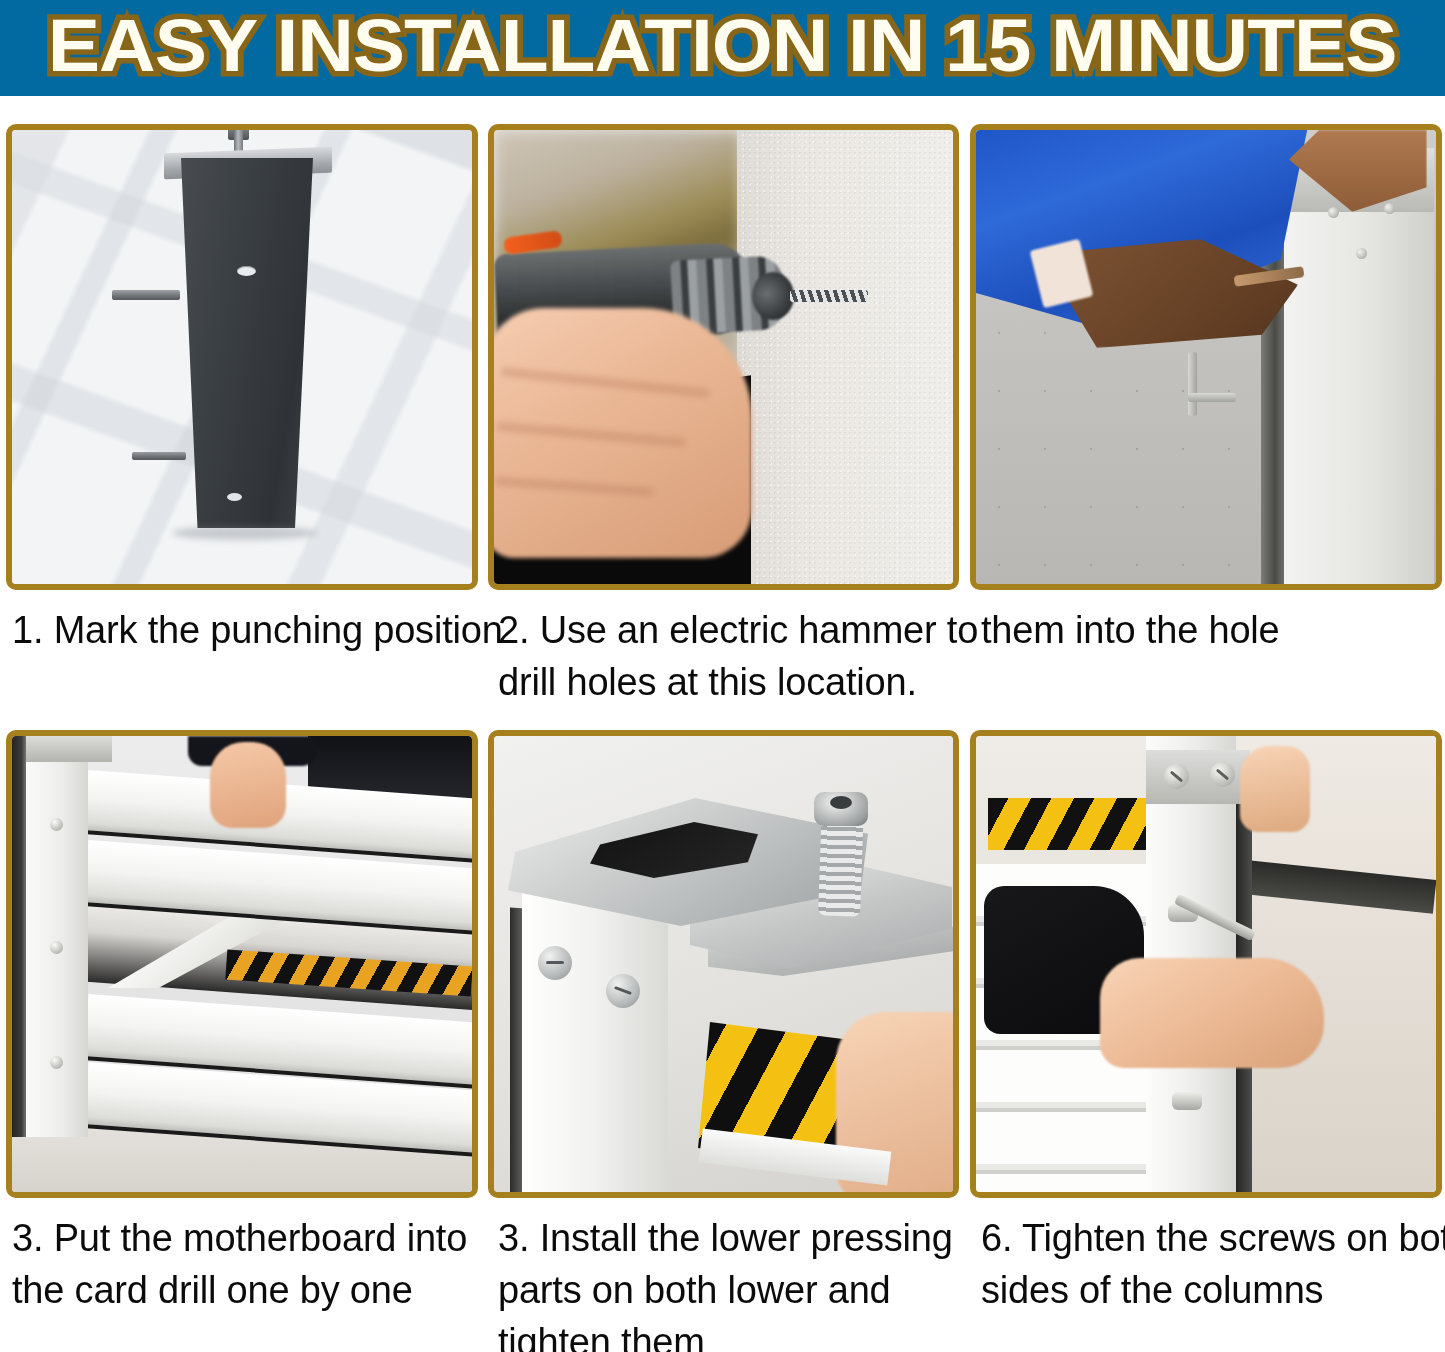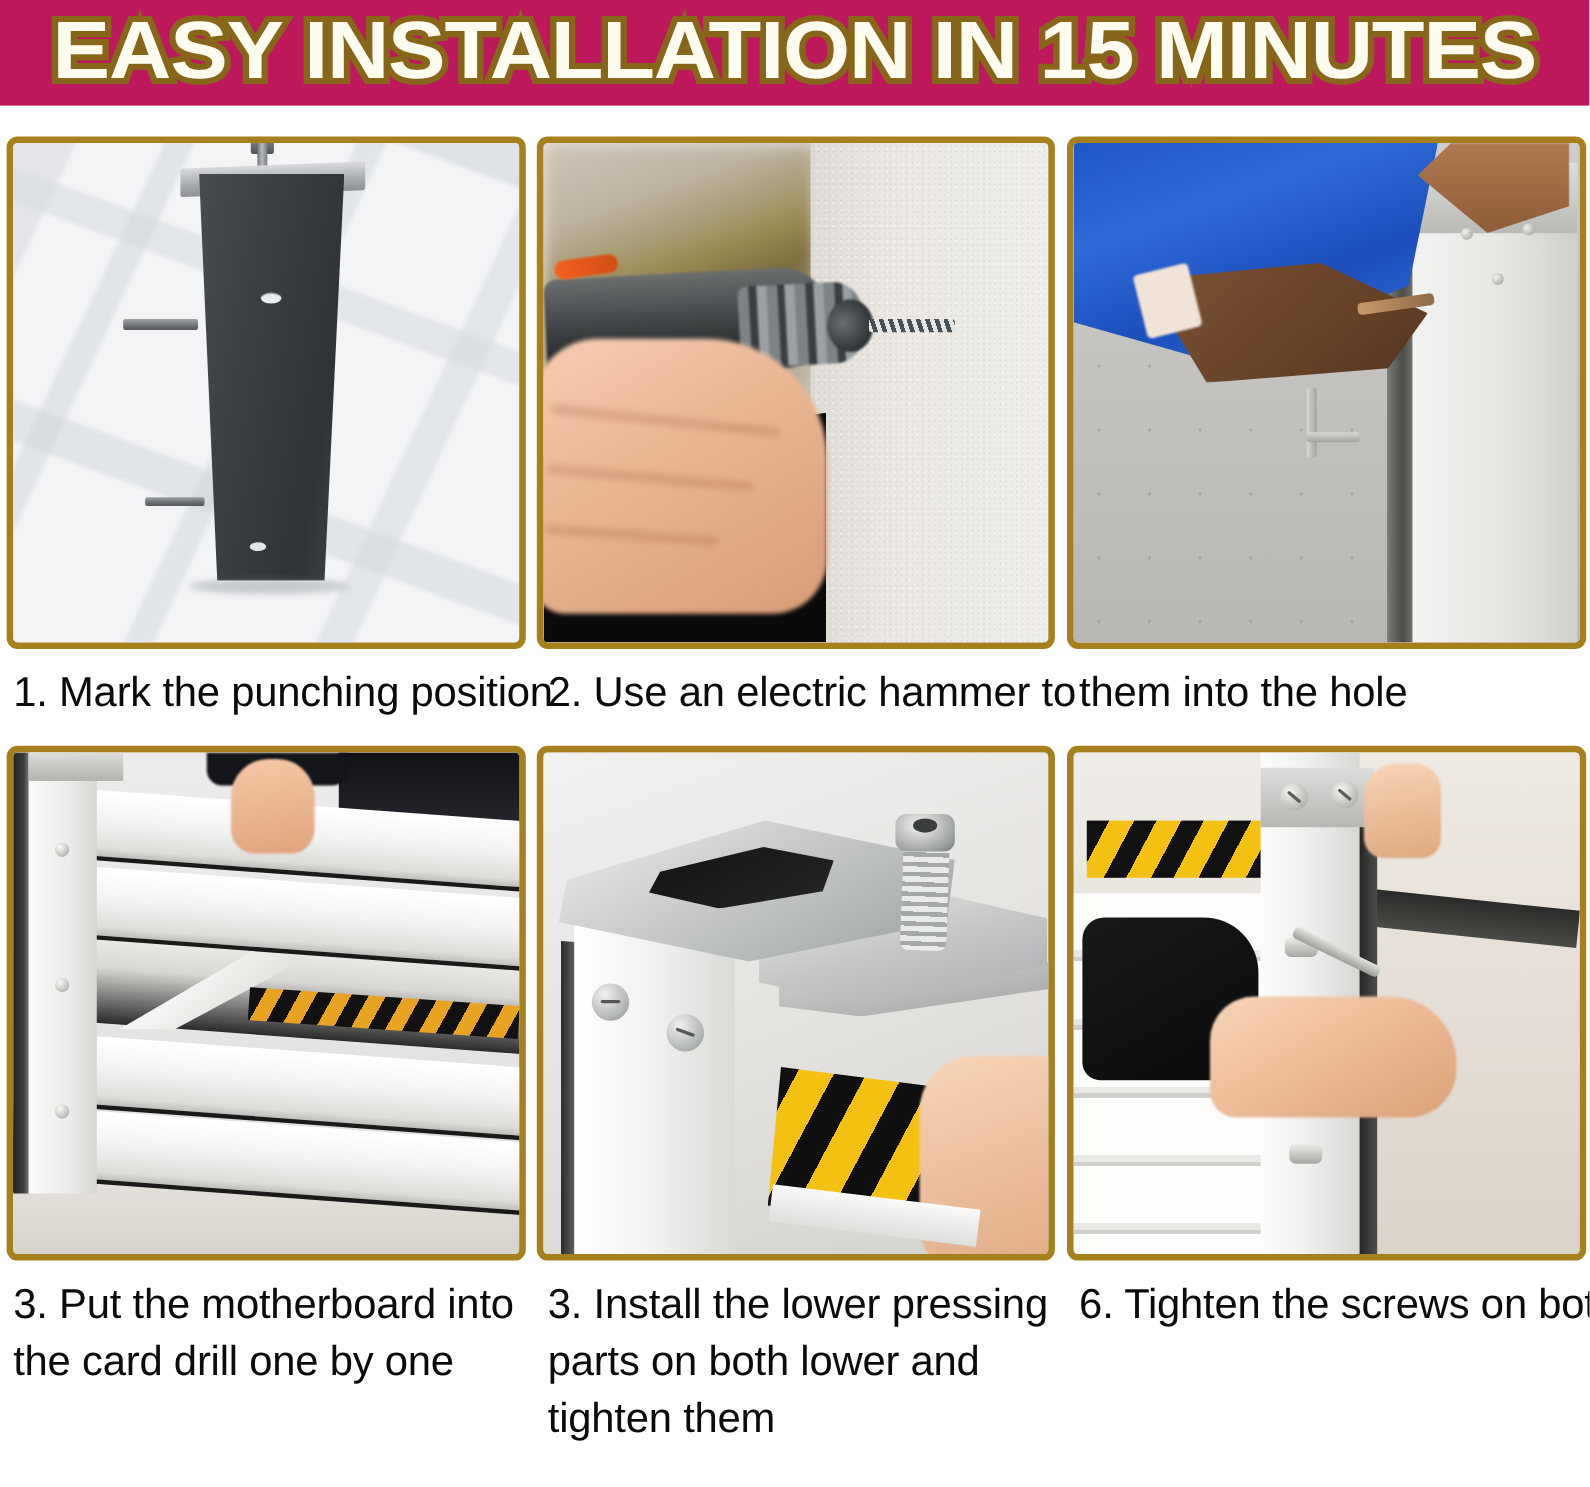--- a/index.html
+++ b/index.html
@@ -15,21 +15,21 @@
     position: relative;
   }
 
   
   .title-bar {
     width: 1445px;
     height: 96px;
     display: flex;
     align-items: center;
     justify-content: center;
-    background: #be185d;
+    background: #0369a1;
   }
   .title-text {
     font-family: "Liberation Sans", sans-serif;
     font-weight: bold;
     font-size: 74px;
     line-height: 76px;
     letter-spacing: -1px;
     transform: scaleX(1.06);
     color: #FFFDF0;
     -webkit-text-stroke: 11px #87661A;
@@ -577,20 +577,21 @@
 
   <div class="caption-row">
     <div class="caption-cell c1">
       <div class="caption">
         <span class="line">1. Mark the punching position</span>
       </div>
     </div>
     <div class="caption-cell c2">
       <div class="caption">
         <span class="line">2. Use an electric hammer to</span>
+        <span class="line">drill holes at this location.</span>
       </div>
     </div>
     <div class="caption-cell c3">
       <div class="caption">
         <span class="line">them into the hole</span>
       </div>
     </div>
   </div>
 
   <div class="row bottom">
@@ -678,17 +679,18 @@
     <div class="caption-cell c2">
       <div class="caption">
         <span class="line">3. Install the lower pressing</span>
         <span class="line">parts on both lower and</span>
         <span class="line">tighten them</span>
       </div>
     </div>
     <div class="caption-cell c3">
       <div class="caption">
         <span class="line">6. Tighten the screws on both</span>
+        <span class="line">sides of the columns</span>
       </div>
     </div>
   </div>
 
 </div>
 
 </body></html>

